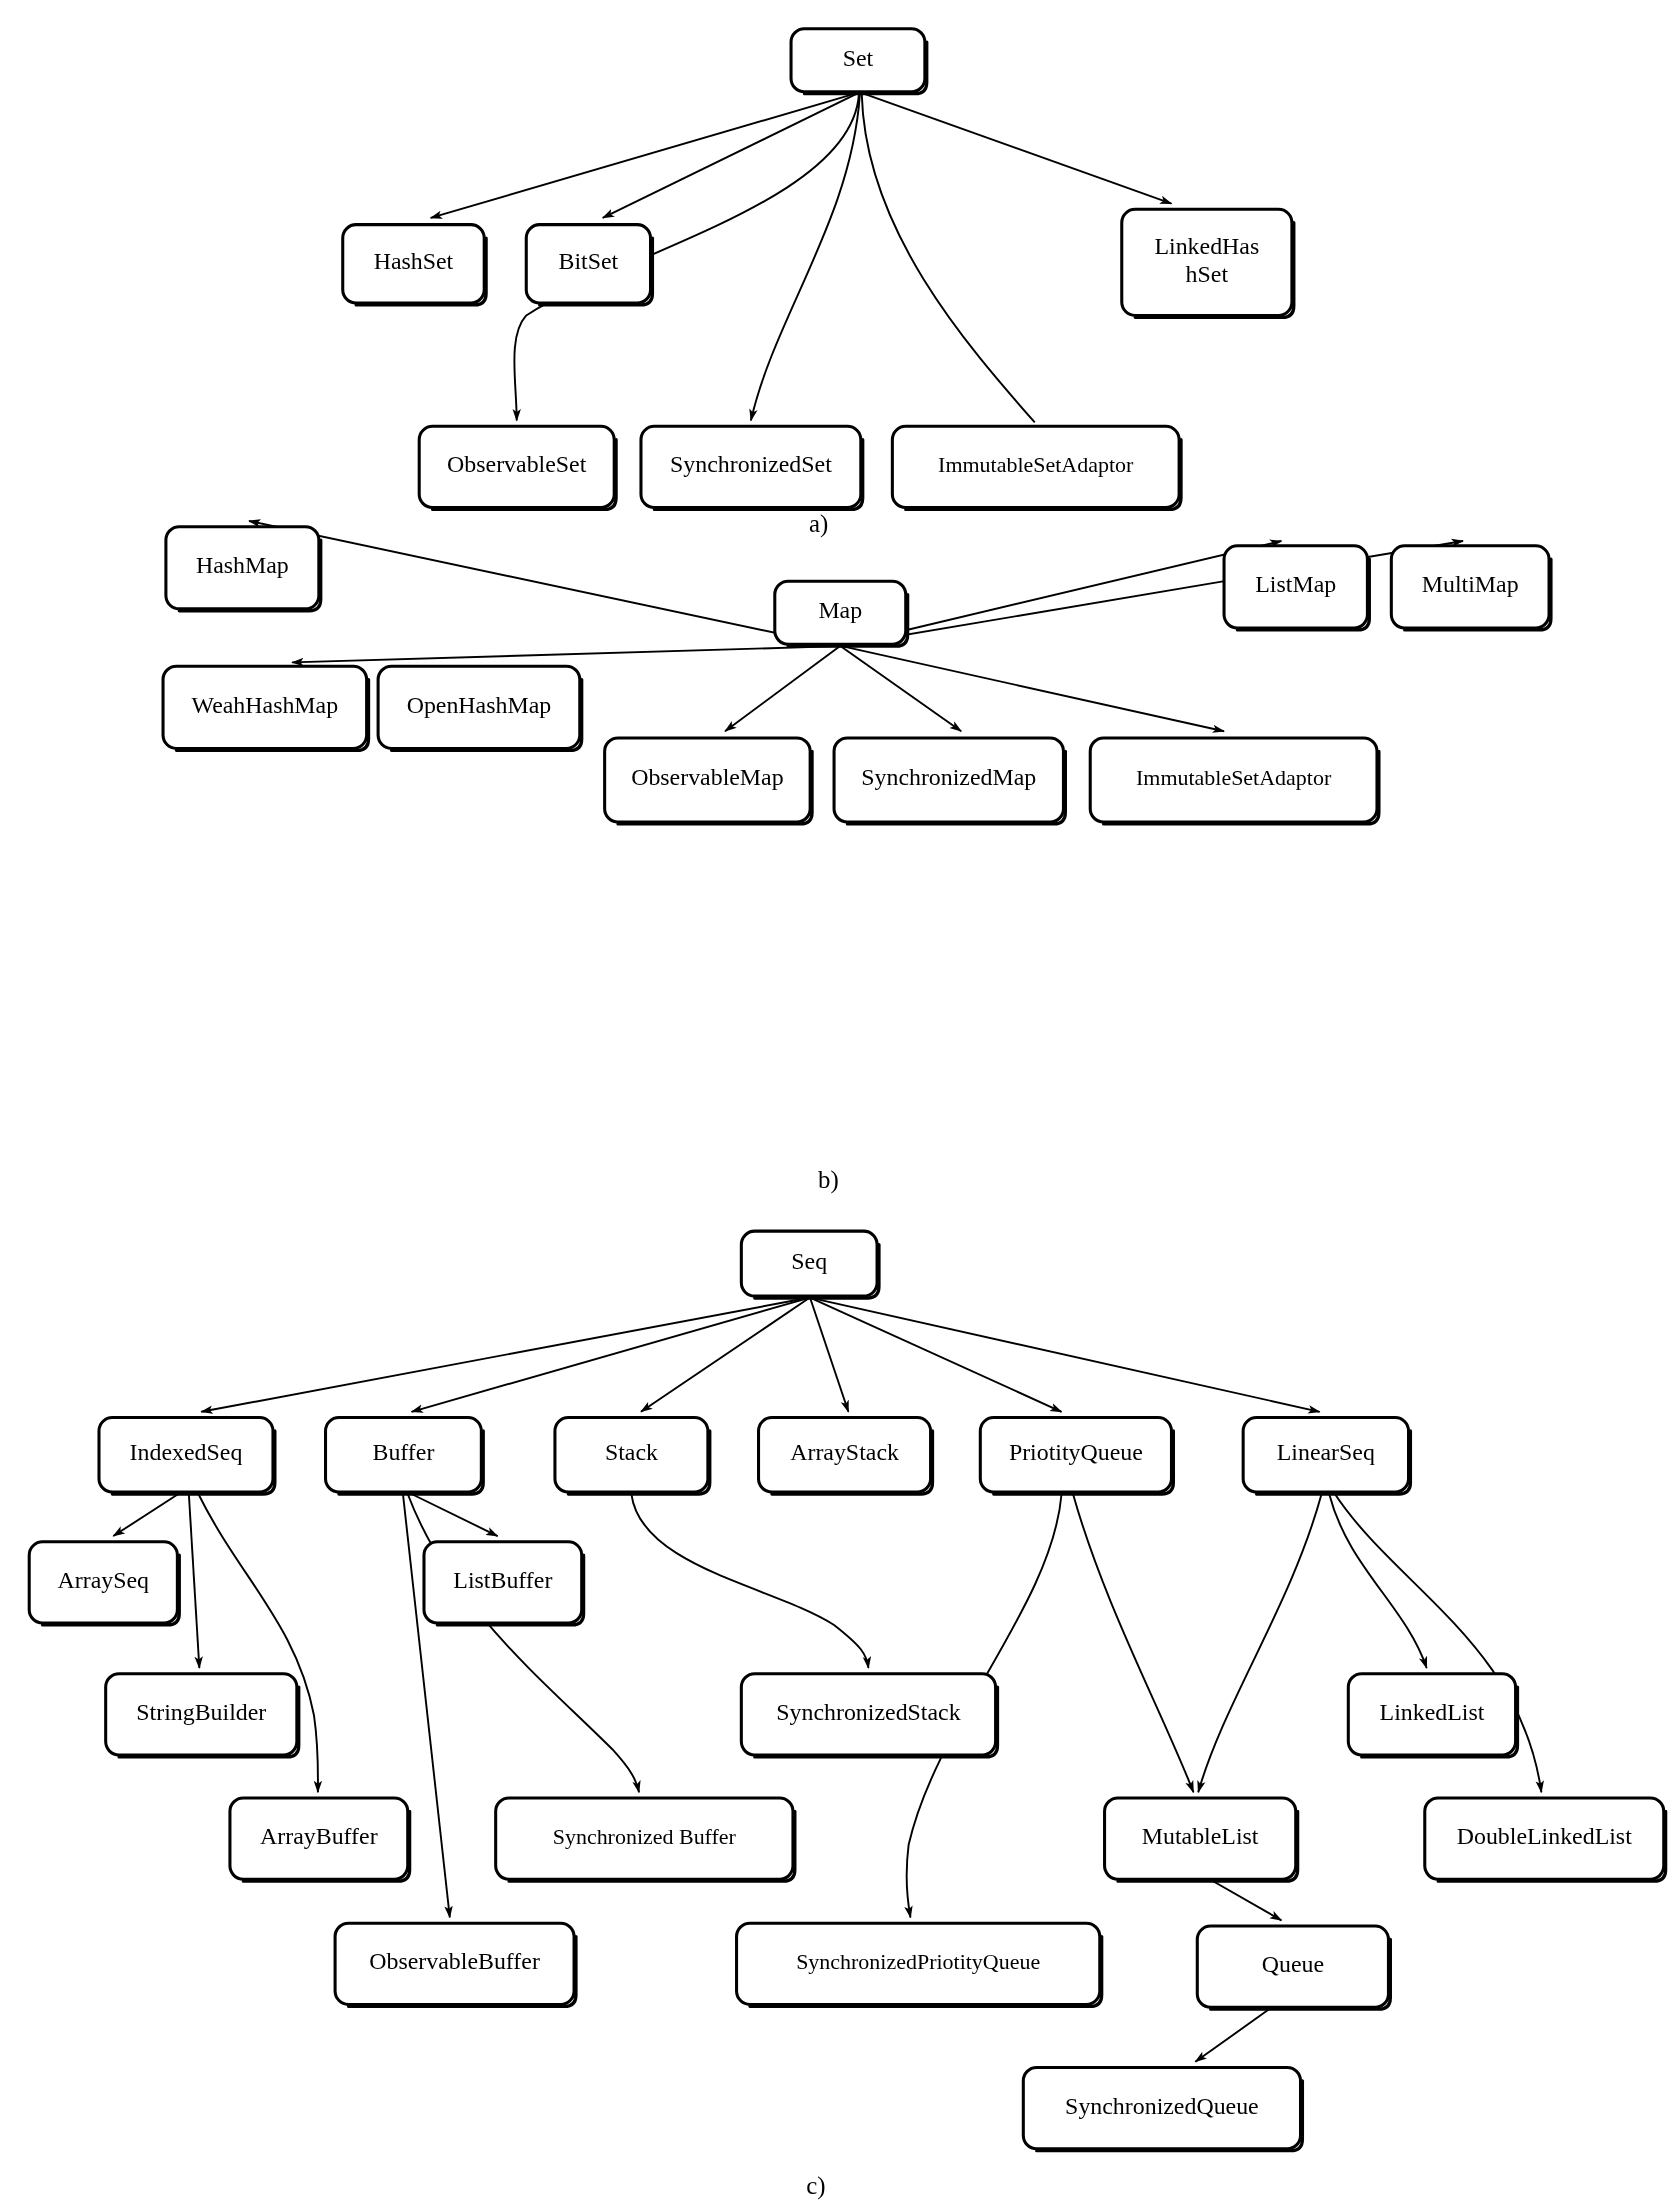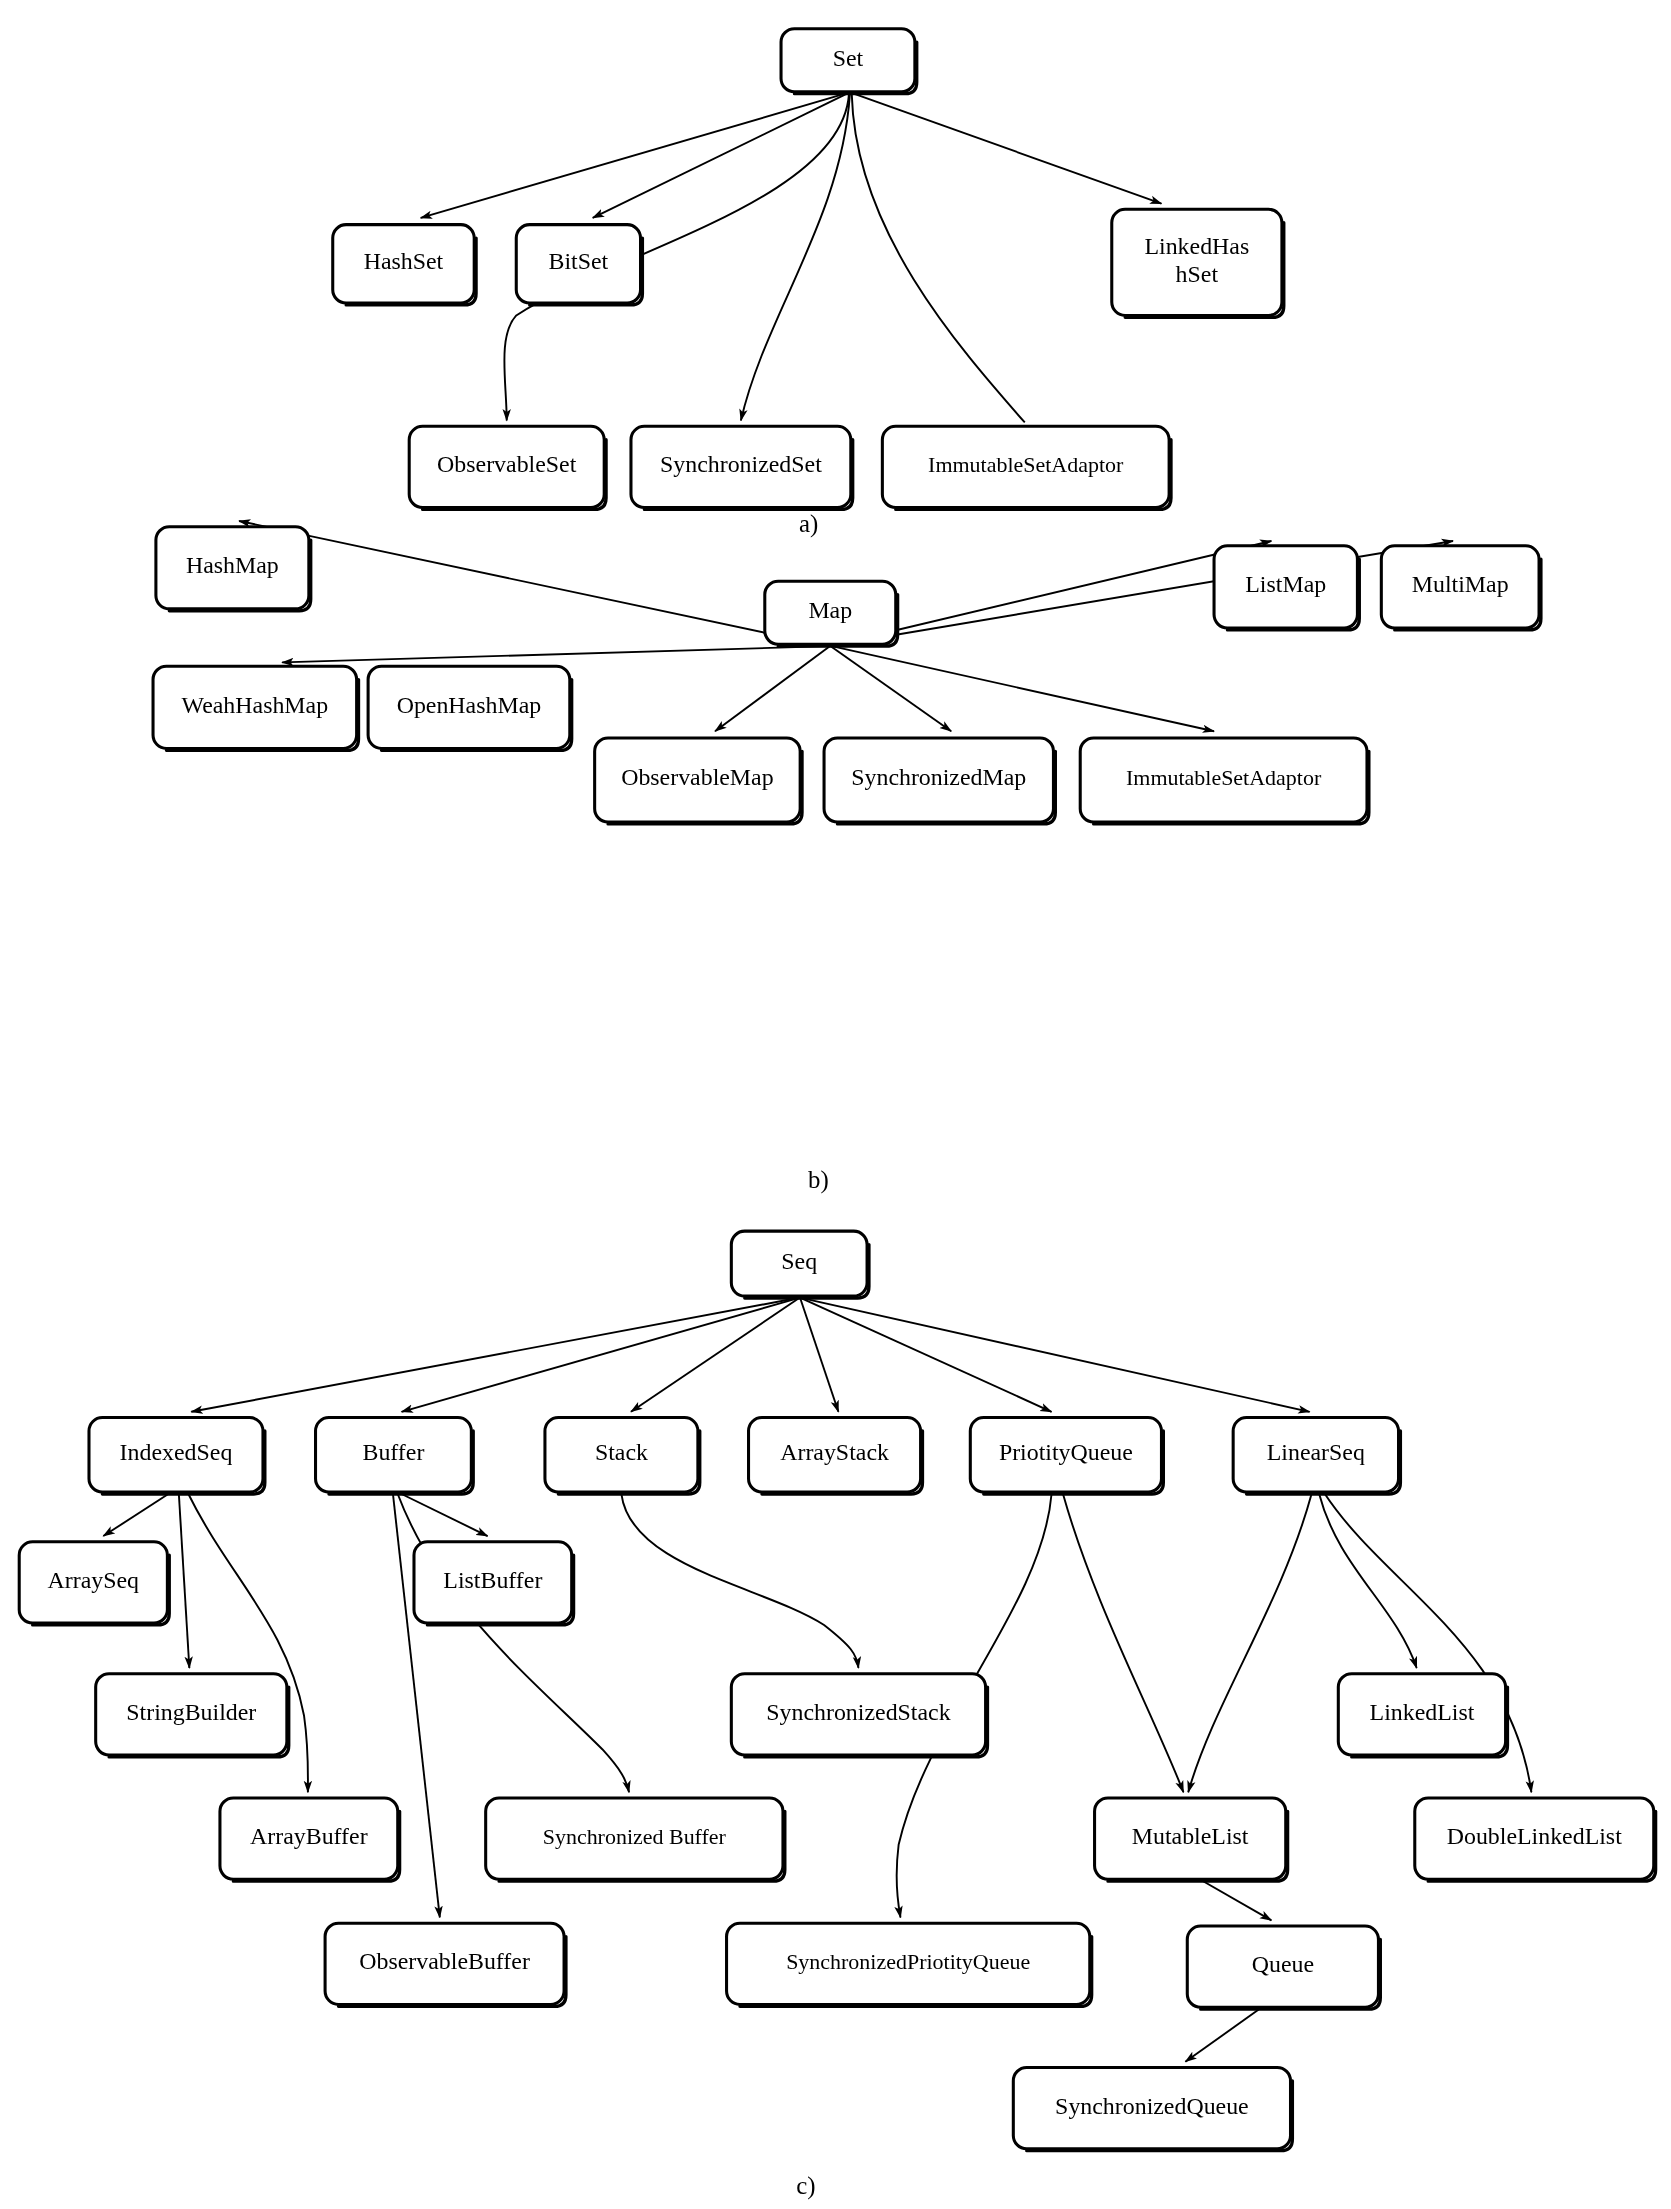--- a/index.html
+++ b/index.html
@@ -11,20 +11,21 @@
     width: 1672px;
     height: 2209px;
     font-family: "Liberation Serif", "DejaVu Serif", serif;
     color: #000000;
     overflow: hidden;
   }
   #diagram-root {
     position: relative;
     width: 1632px;
     height: 2209px;
+    margin-left: 10px;
   }
   svg.diagram-svg {
     position: absolute;
     top: 0;
     left: 0;
     width: 1672px;
     height: 2209px;
   }
   .node-box {
     fill: #ffffff;

